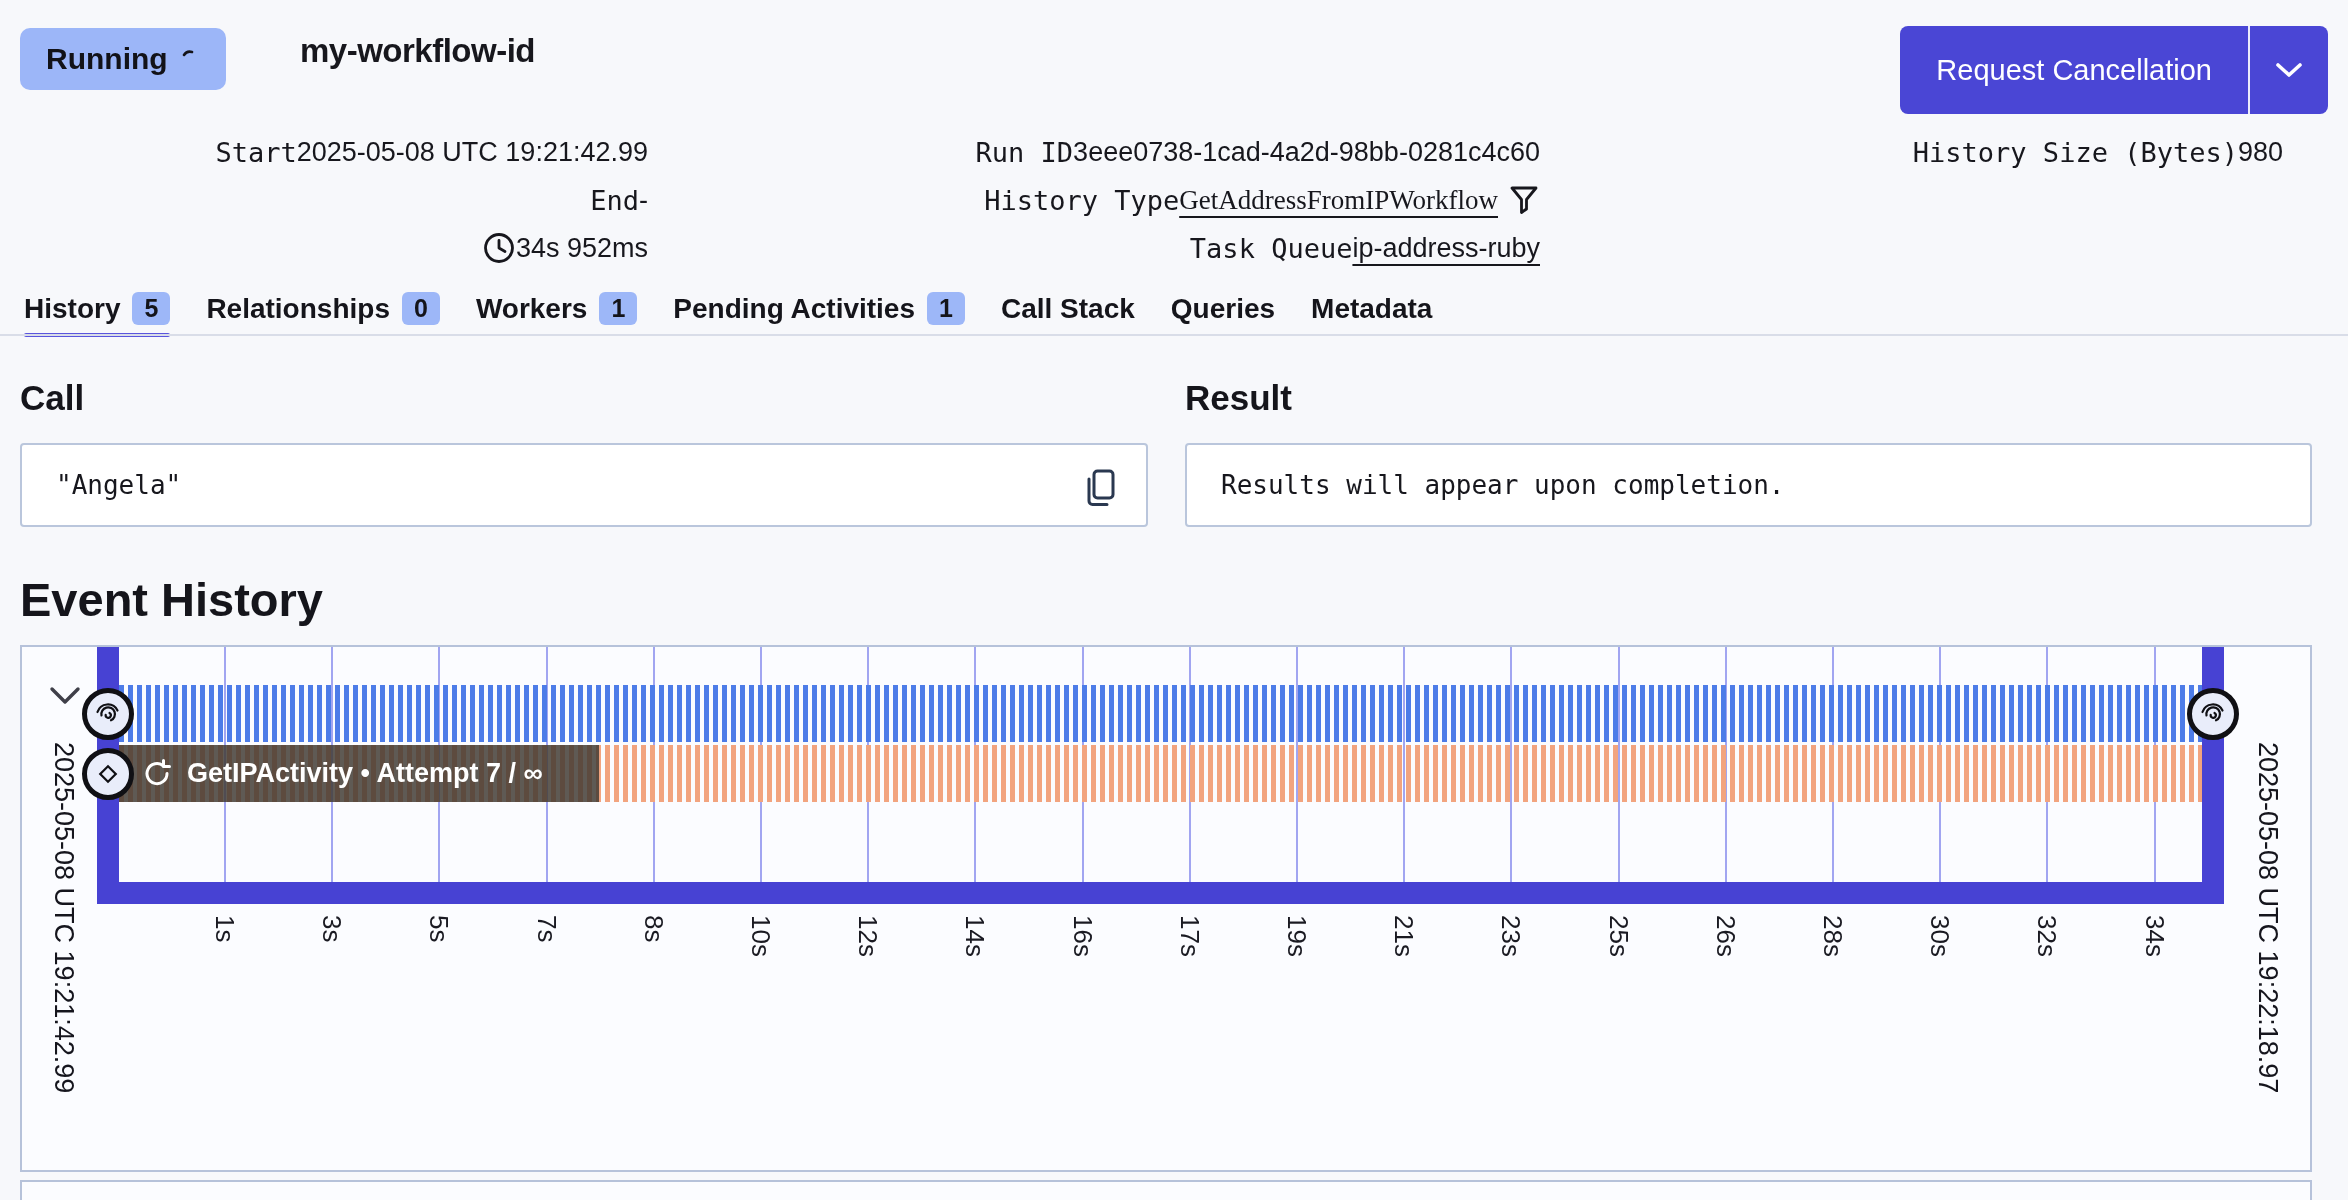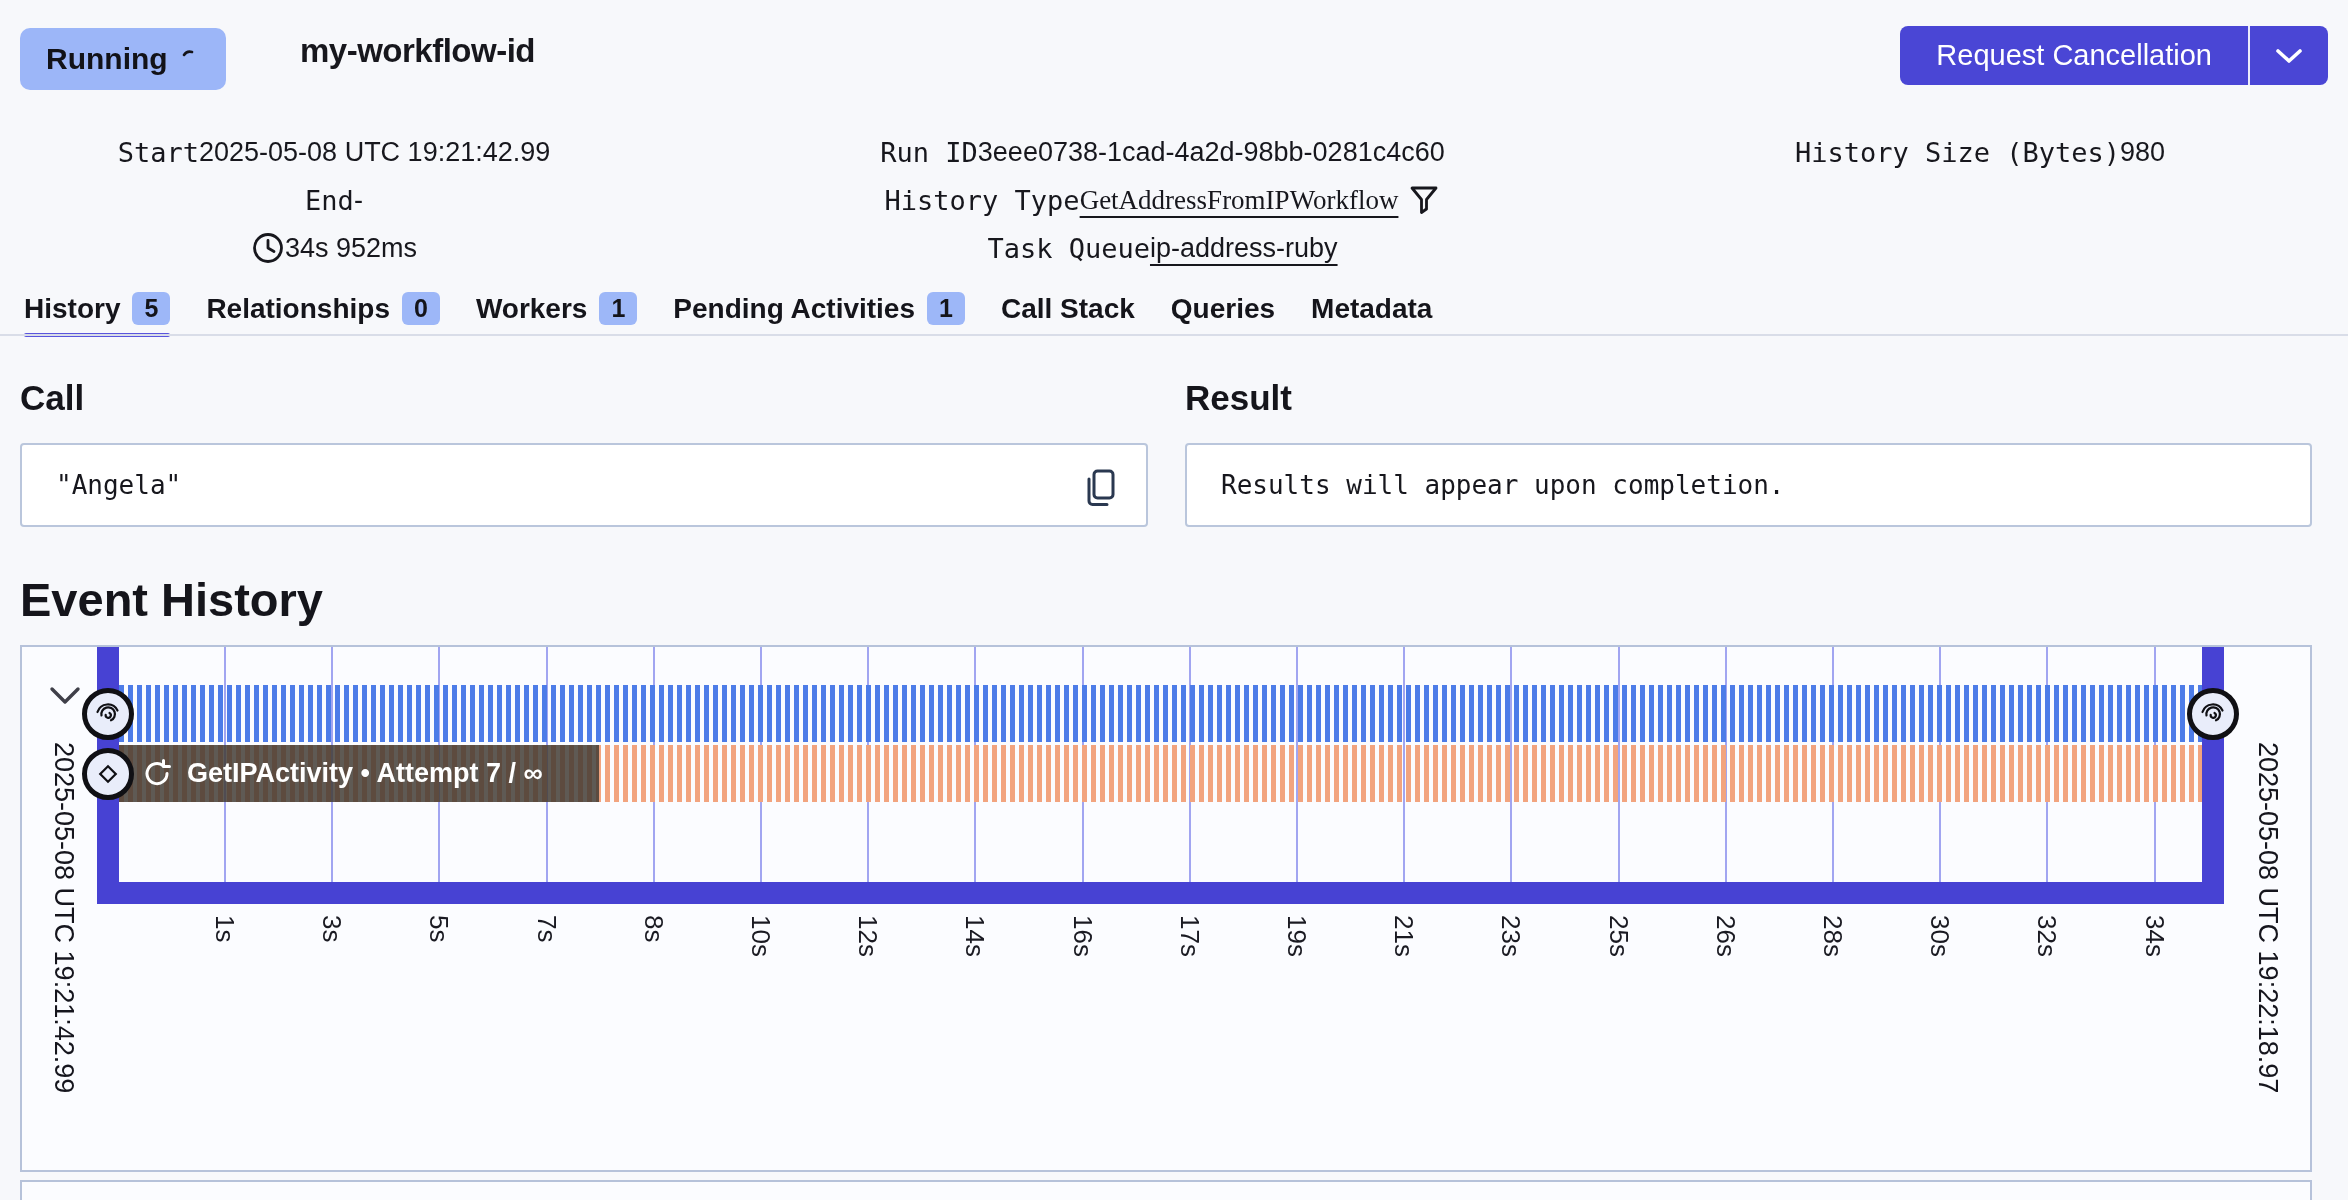--- a/index.html
+++ b/index.html
@@ -6,29 +6,29 @@
   html,body { width:2348px; height:1200px; overflow:hidden; }
   body { background:#f7f8fb; font-family:"Liberation Sans", sans-serif; color:#16161c; }
   .abs { position:absolute; }
   .page { position:relative; width:2348px; height:1200px; }
 
   
   .status-badge { left:20px; top:28px; height:62px; padding:0 26px; background:#9cb6f8;
     border-radius:10px; display:flex; align-items:center; gap:12px; }
   .status-badge .lbl { font-size:30px; font-weight:600; color:#121218; }
   .page-title { left:300px; top:32px; font-size:33px; font-weight:700; letter-spacing:-0.5px; color:#17171d; }
-  .cancel-split { right:20px; top:26px; height:59px; display:flex; }
+  .cancel-split { right:20px; top:26px; height:88px; display:flex; }
   .cancel-main { background:#4a46d5; border:none; color:#fff; font-family:inherit;
     font-size:29px; font-weight:500; padding:0 36px; border-radius:8px 0 0 8px; cursor:pointer; }
   .cancel-caret { background:#4a46d5; border:none; border-left:2px solid rgba(255,255,255,0.9);
     width:80px; border-radius:0 8px 8px 0; display:flex; align-items:center; justify-content:center; cursor:pointer; }
 
   
   .meta-col { top:128px; display:flex; flex-direction:column; }
-  .meta-row { height:48px; display:flex; align-items:center; justify-content:center; }
+  .meta-row { height:48px; display:flex; align-items:center; justify-content:flex-end; }
   .meta-label { font-family:"DejaVu Sans Mono", monospace; font-size:27px; color:#17171d; }
   .meta-value { font-size:27px; color:#17171d; }
   .meta-link { font-size:27px; color:#17171d; text-decoration:underline;
     text-underline-offset:7px; text-decoration-thickness:2px; cursor:pointer; }
   .val-wrap { display:flex; align-items:center; gap:10px;font-family:Liberation Serif, serif; }
   .col1 { left:20px; width:628px; }
   .col2 { left:785px; width:755px; }
   .col3 { left:1677px; width:606px; }
 
   

